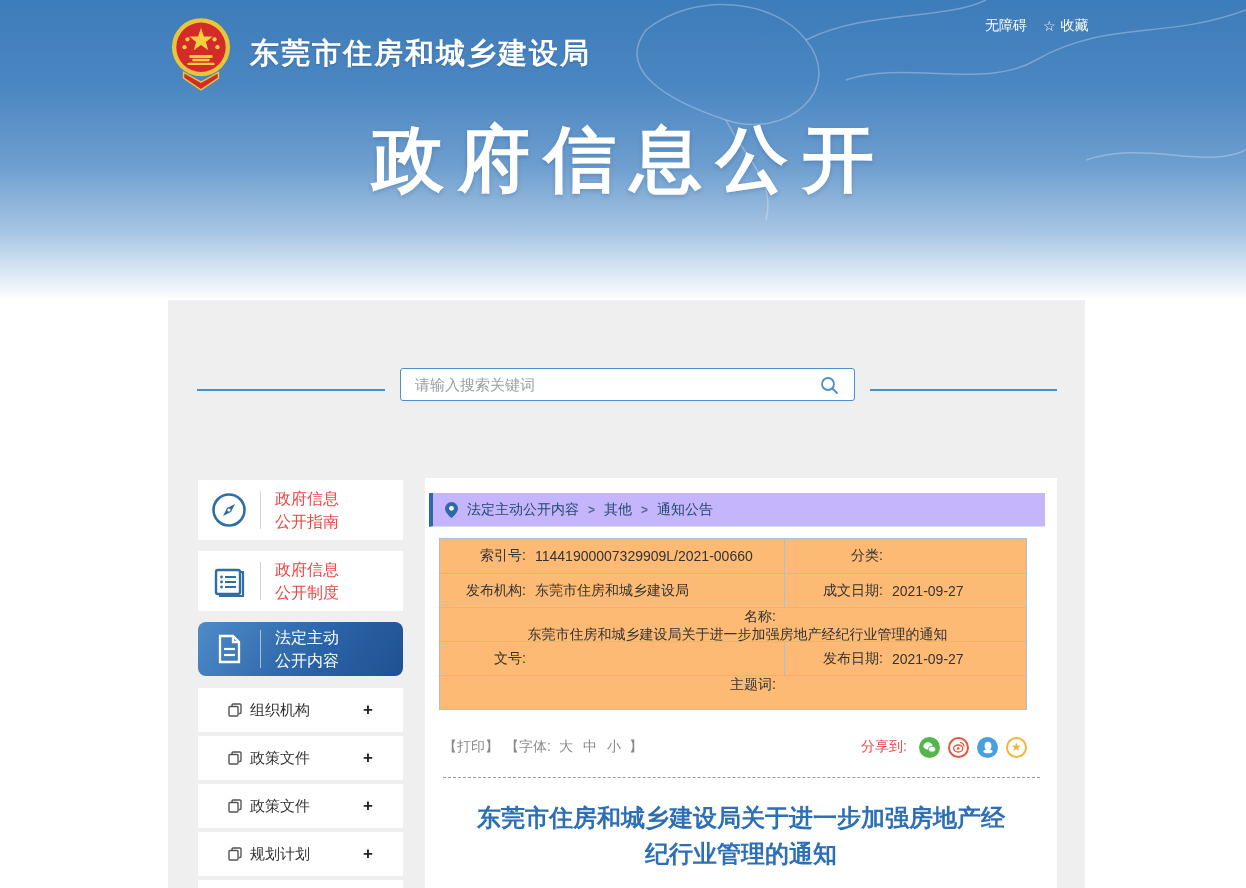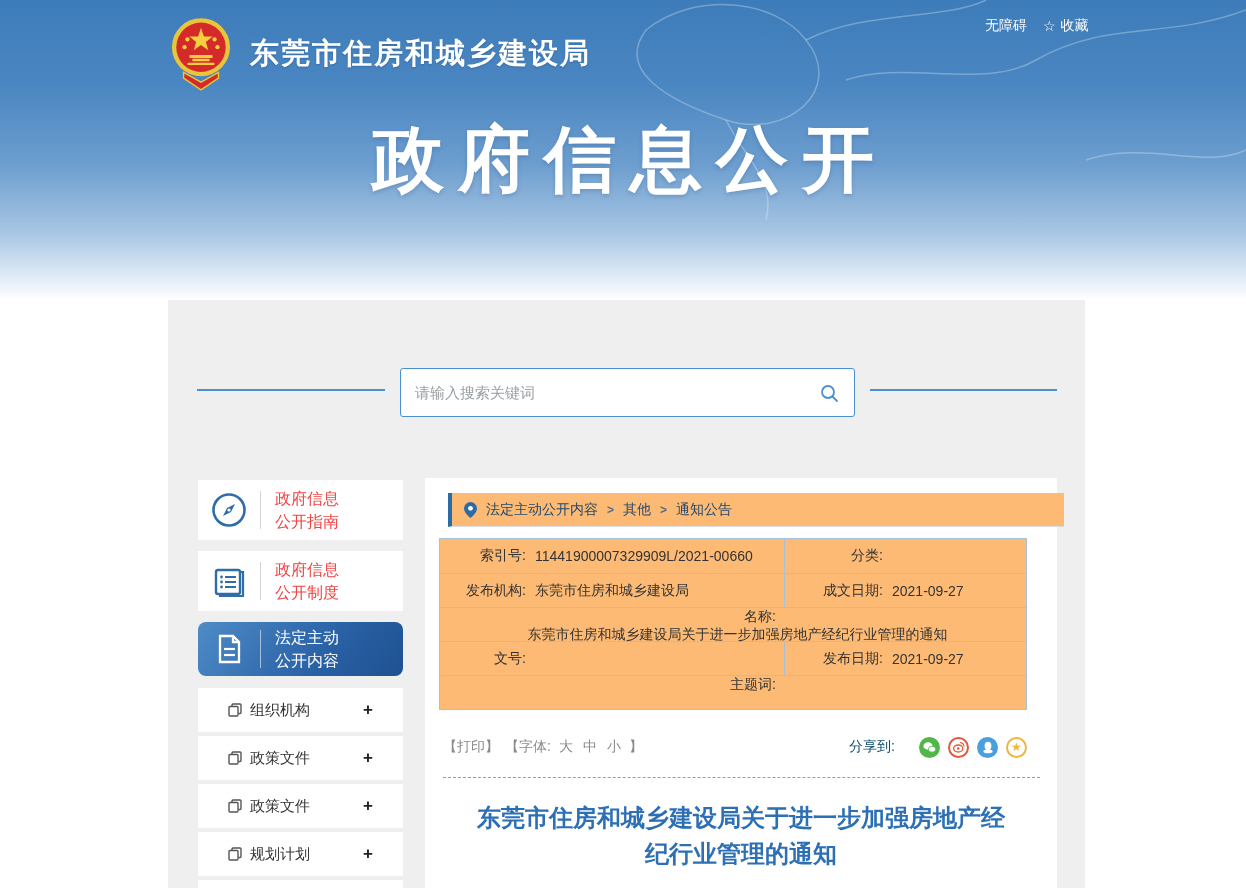--- a/index.html
+++ b/index.html
@@ -30,21 +30,21 @@
     color:#fff; font-size:72px; font-weight:bold; letter-spacing:14px; padding-left:14px;
     text-shadow:0 2px 4px rgba(0,40,90,.18);
   }
   
   .gray-panel { position:absolute; left:168px; top:300px; width:917px; height:588px; background:#efefef; }
   
   .search-line { position:absolute; top:389px; height:2px; background:#4a90c9; }
   .search-line.left { left:197px; width:188px; }
   .search-line.right { left:870px; width:187px; }
   .search-box {
-    position:absolute; left:400px; top:368px; width:455px; height:49px;
+    position:absolute; left:400px; top:368px; width:455px; height:33px;
     background:#fff; border:1px solid #4a90d0; border-radius:3px;
     display:flex; align-items:center; padding:0 14px;
   }
   .search-box input {
     flex:1; border:none; outline:none; font-size:15px; color:#333; background:transparent;
     font-family:inherit;
   }
   .search-box input::placeholder { color:#9aa0a6; }
   .search-btn { width:22px; height:22px; cursor:pointer; display:flex; align-items:center; justify-content:center; }
   
@@ -58,22 +58,22 @@
   .side-card.active .side-label { color:#fff; }
   .side-sub {
     position:absolute; left:198px; width:205px; height:44px; background:#fff;
     display:flex; align-items:center; padding:0 30px; cursor:pointer;
   }
   .side-sub .sub-label { margin-left:8px; font-size:15px; color:#333; flex:1; }
   .side-sub .plus { font-size:17px; font-weight:bold; color:#222; }
   
   .main-panel { position:absolute; left:425px; top:478px; width:632px; height:410px; background:#fff; }
   .breadcrumb {
-    position:absolute; left:448px; top:493px; width:616px; height:34px;
-    background:#fdba74; border-left:4px solid #2c6ca6; border-bottom:1px solid #d9dee5;
+    position:absolute; left:429px; top:493px; width:616px; height:34px;
+    background:#c4b5fd; border-left:4px solid #2c6ca6; border-bottom:1px solid #d9dee5;
     display:flex; align-items:center; padding:0 12px; font-size:14px; color:#24496e;
   }
   .breadcrumb .crumb { cursor:pointer; }
   .breadcrumb .sep { margin:0 9px; color:#56698a; font-size:12px; font-weight:bold; }
   .breadcrumb .pin { margin-right:9px; display:flex; }
   
   .meta-table { position:absolute; left:439px; top:538px; width:588px; border:1px solid #a6c1de; background:#fdba74; }
   .m-row { display:flex; height:34px; border-top:1px solid #a6c1de; }
   .m-row:first-child { border-top:none; }
   .m-cell { display:flex; align-items:center; font-size:14px; }
@@ -81,21 +81,21 @@
   .m-cell.r { flex:1; }
   .m-cell.full { width:100%;flex-direction:column; }
   .m-label { width:86px; text-align:right; color:#333; flex-shrink:0; }
   .m-cell.r .m-label { width:98px; }
   .m-value { margin-left:9px; color:#333; white-space:nowrap; }
   
   .toolbar { position:absolute; left:443px; top:735px; width:584px; height:24px; display:flex; align-items:center; }
   .tool-left { display:flex; align-items:center; gap:6px; color:#8a8a8a; font-size:14px; }
   .tool-left .fsz { cursor:pointer; margin:0 2px; }
   .tool-right { margin-left:auto; display:flex; align-items:center; gap:8px; }
-  .share-label { color:#0c4a6e; font-size:14px; margin-right:16px; }
+  .share-label { color:#ef4444; font-size:14px; margin-right:4px; }
   .share-ic { width:21px; height:21px; border-radius:50%; display:flex; align-items:center; justify-content:center; cursor:pointer; }
   .share-ic.wechat { background:#52b648; }
   .share-ic.weibo { background:#fff; border:2px solid #e6573d; color:#e6573d; }
   .share-ic.qq { background:#49a0dc; }
   .share-ic.qzone { background:#fff; border:2px solid #f0b63c; color:#f0b63c; font-size:12px; line-height:1; }
   .dashed-sep { position:absolute; left:443px; top:777px; width:597px; border-top:1px dashed #9b9b9b; }
   
   .article-title {
     position:absolute; left:425px; top:800px; width:632px; text-align:center;
   }

